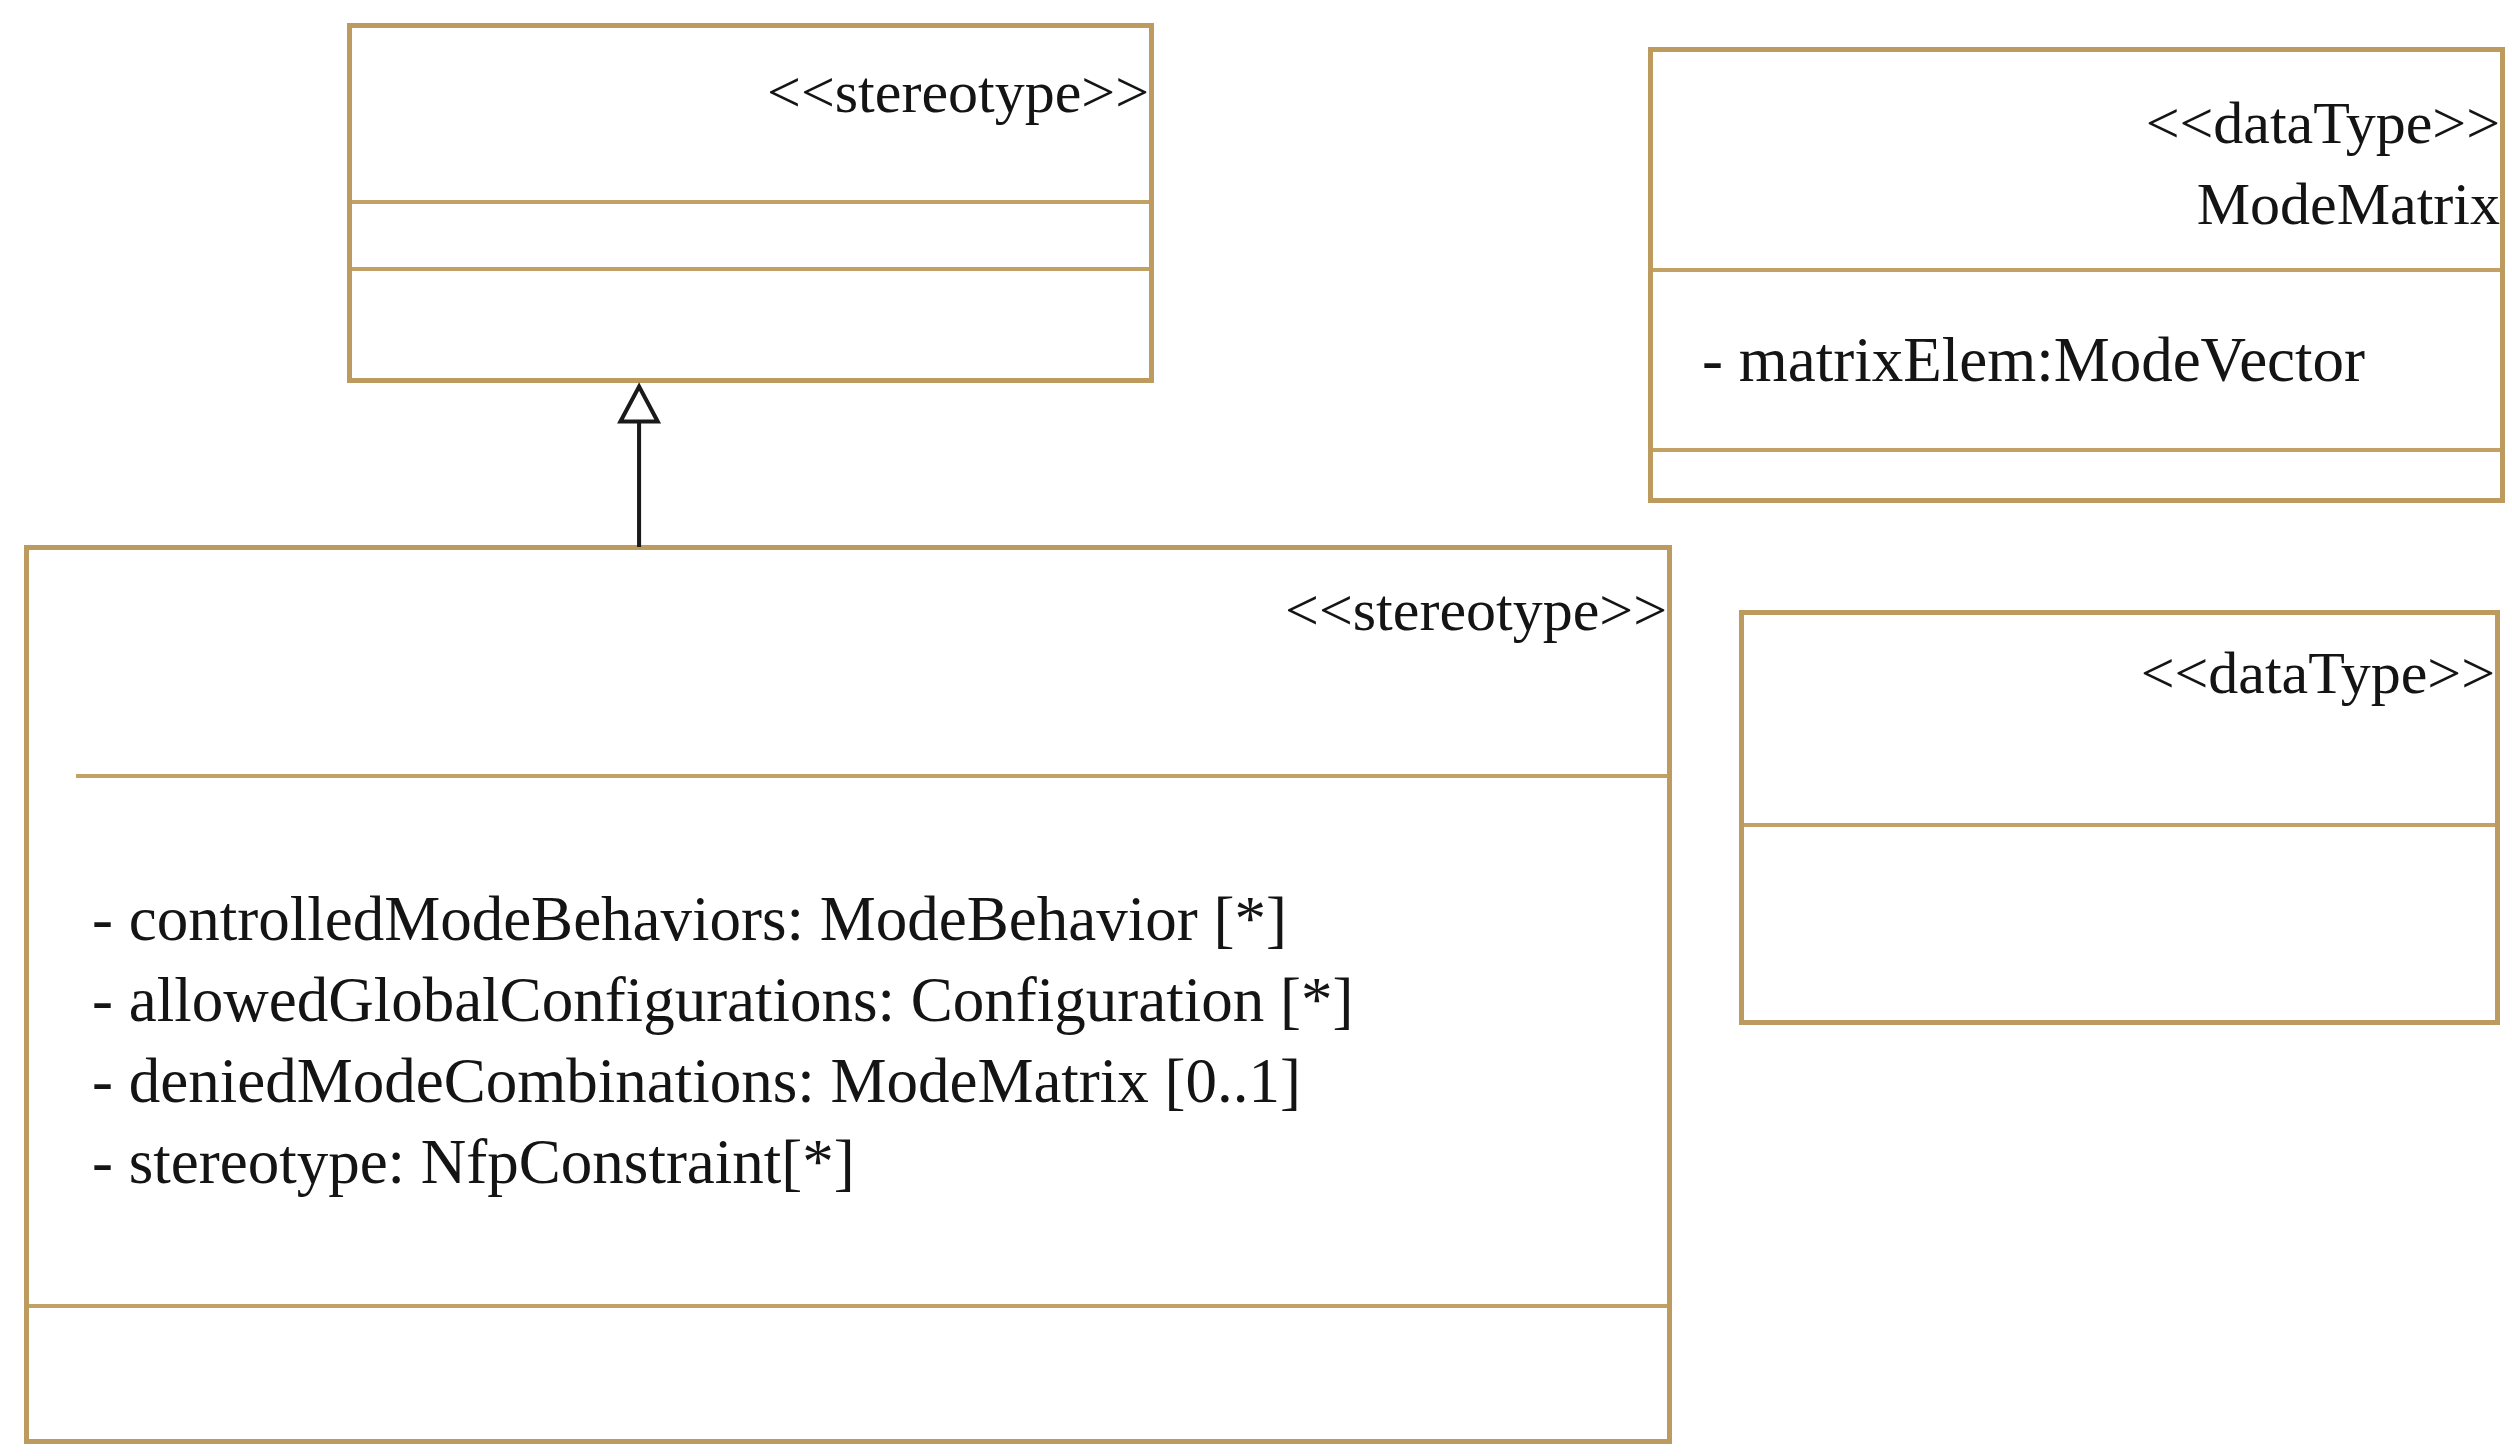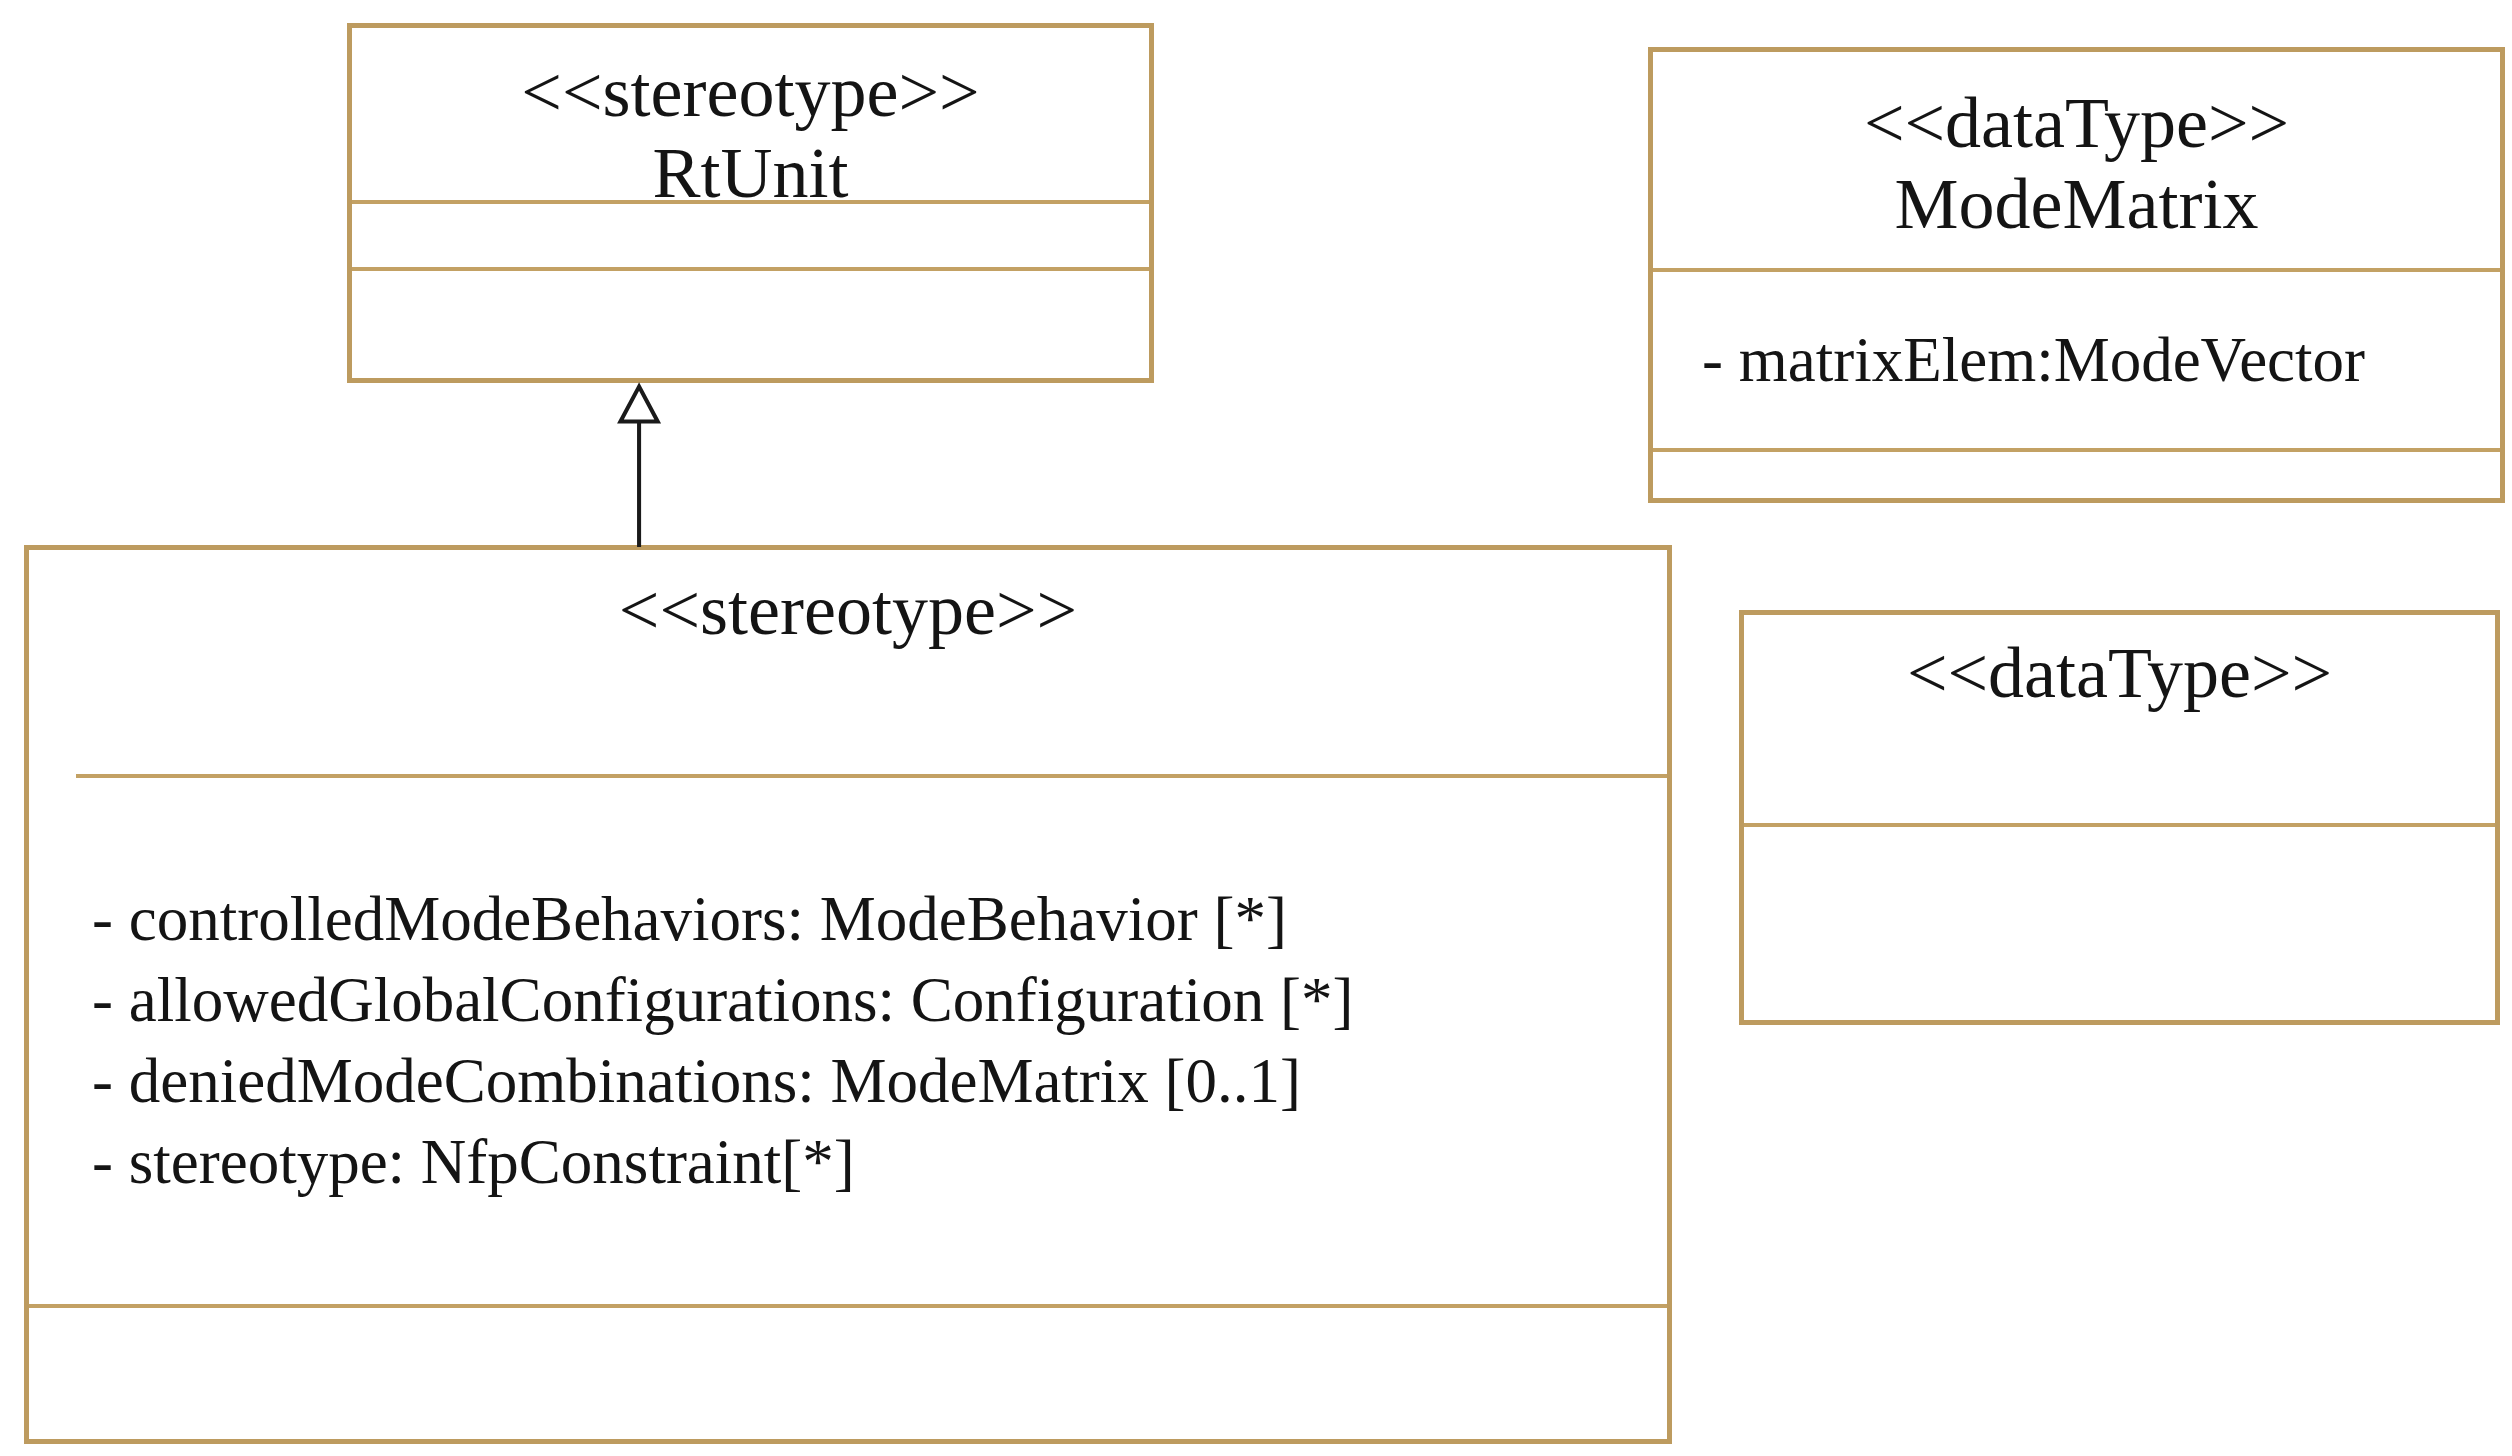--- a/index.html
+++ b/index.html
@@ -25,22 +25,22 @@
     flex-direction: column;
   }
   .compartment {
     box-sizing: border-box;
     overflow: hidden;
   }
   .compartment.with-divider {
     border-top: 4.9px solid #c3a164;
   }
   .title-compartment {
-    text-align: center;
-    font-size: 72px;
+    text-align: right;
+    font-size: 60px;
     line-height: 81px;
   }
   .attr-compartment {
     display: flex;
     flex-direction: column;
     justify-content: center;
     font-size: 63px;
     line-height: 81px;
     white-space: nowrap;
   }
@@ -77,21 +77,20 @@
   }
 </style>
 </head>
 <body>
 
 <div id="canvas">
 
   <div class="uml-class" id="box-rtunit">
     <div class="compartment title-compartment">
       <div>&lt;&lt;stereotype&gt;&gt;</div>
-      <div>RtUnit</div>
     </div>
     <div class="compartment with-divider mid-compartment"></div>
     <div class="compartment with-divider grow"></div>
   </div>
 
   <div class="uml-class" id="box-modematrix">
     <div class="compartment title-compartment">
       <div>&lt;&lt;dataType&gt;&gt;</div>
       <div>ModeMatrix</div>
     </div>

